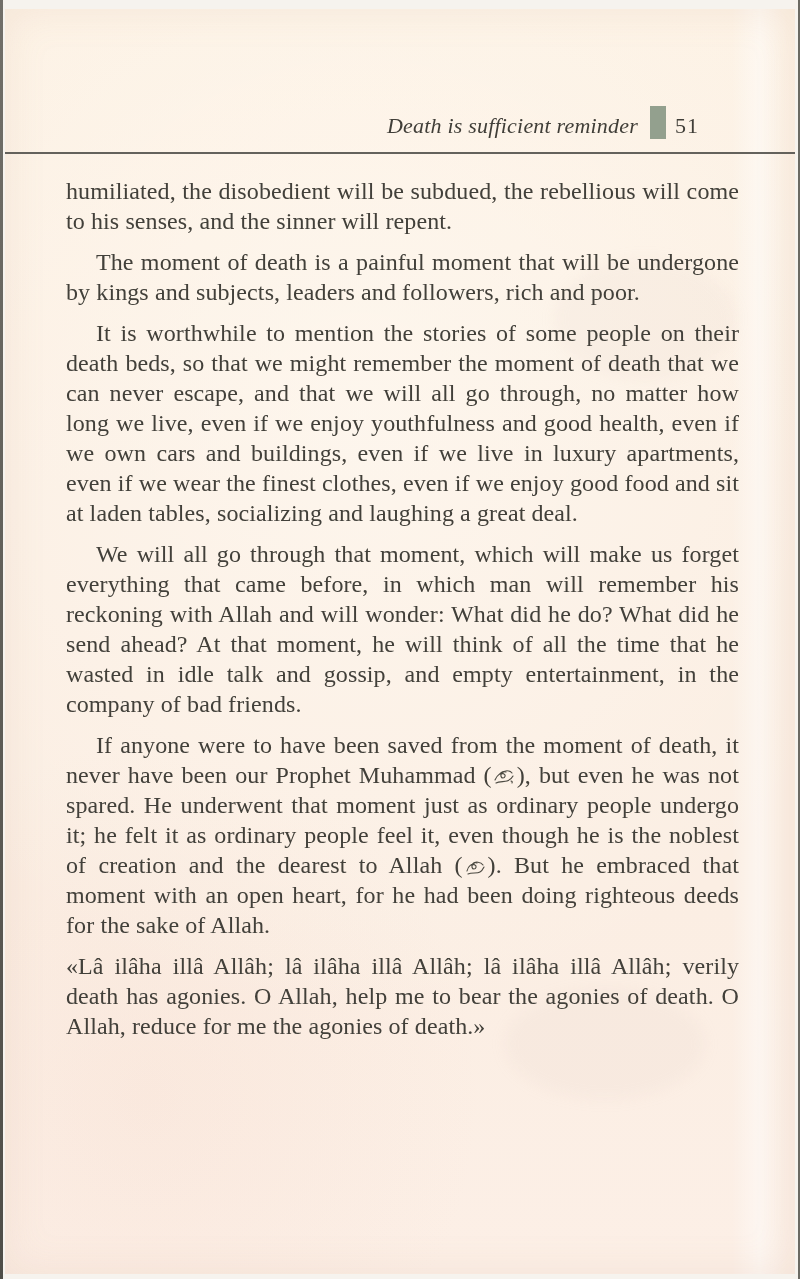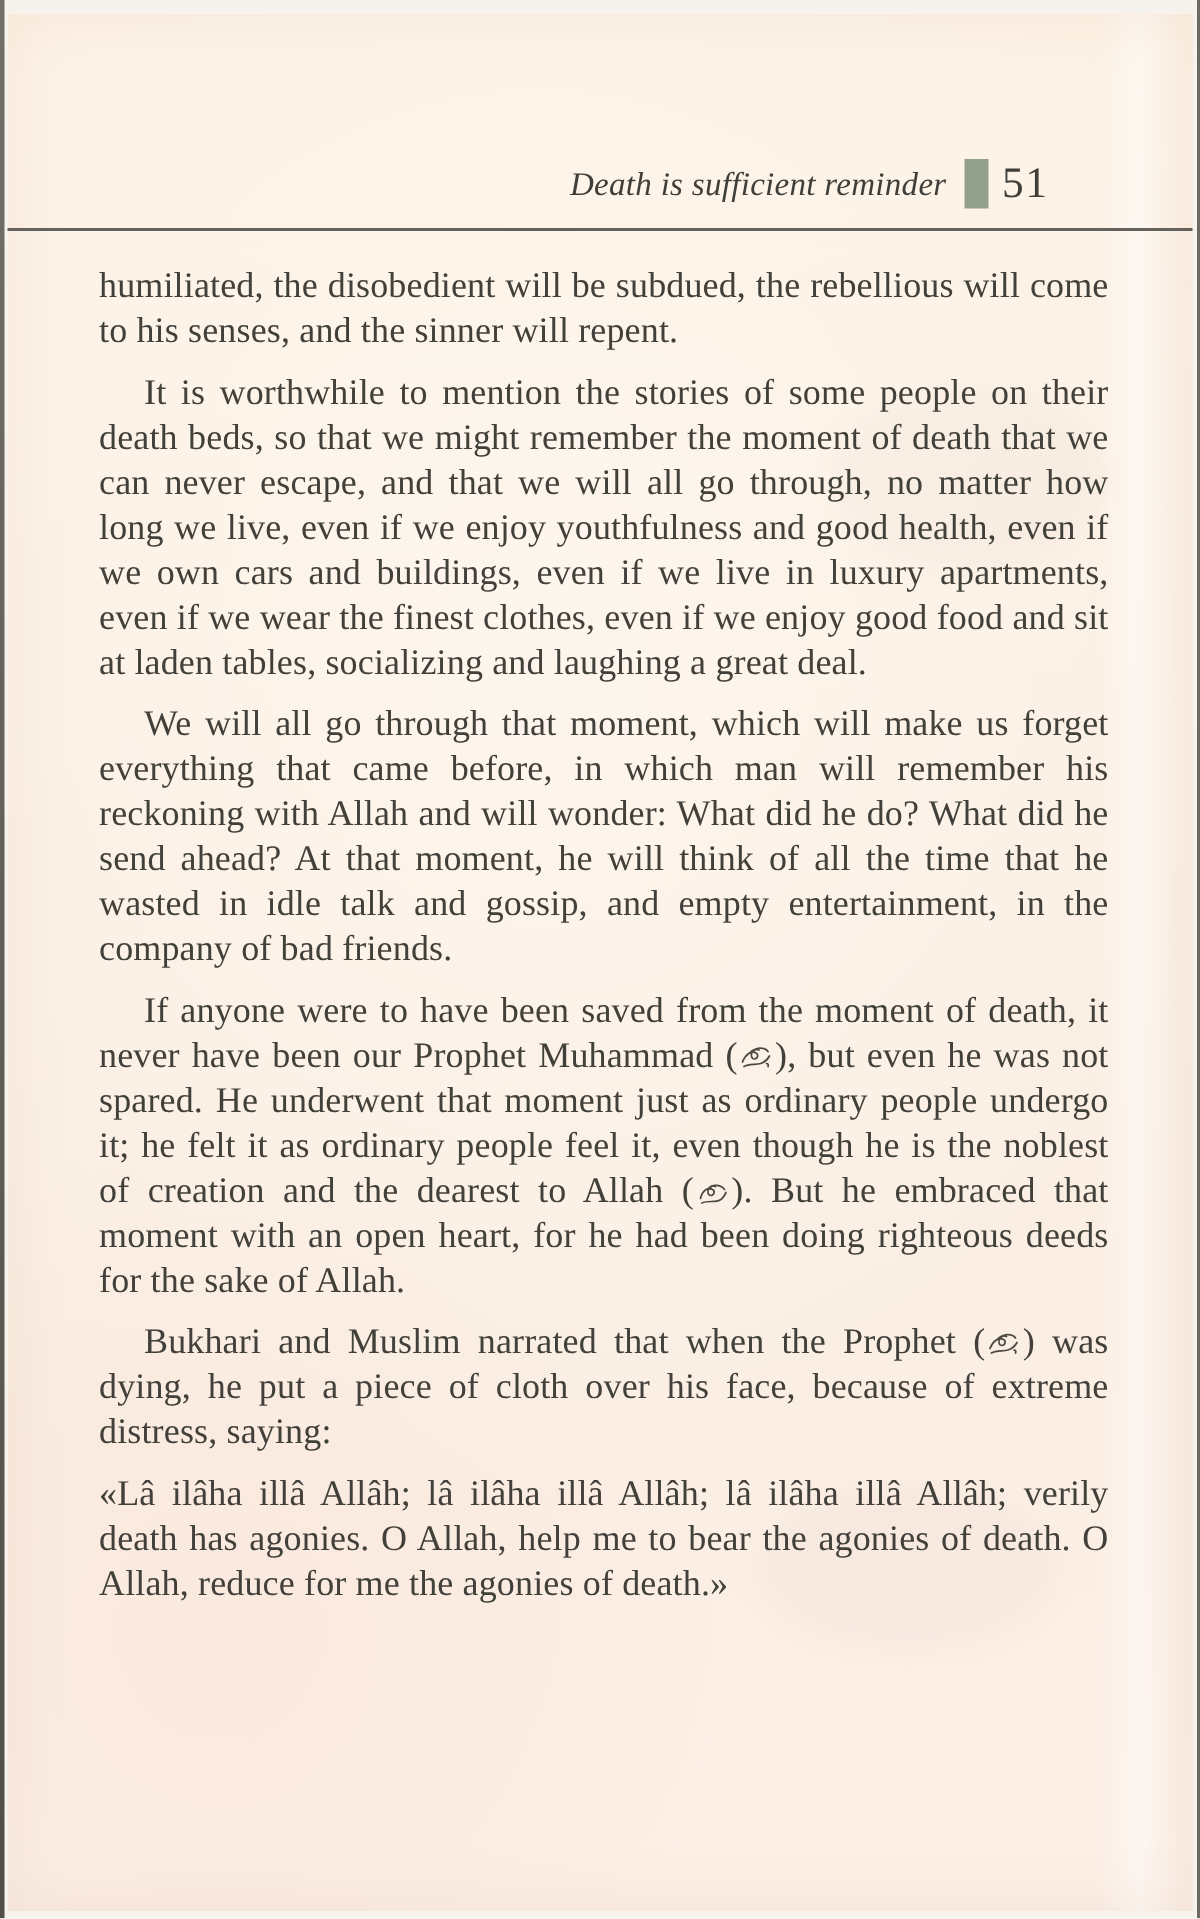--- a/index.html
+++ b/index.html
@@ -35,38 +35,38 @@
   .smudge {
     position: absolute; border-radius: 50%;
     background: rgba(214,196,184,0.10);
     filter: blur(7px);
   }
   .smudge.a { right: 60px; top: 250px;  width: 180px; height: 120px; }
   .smudge.b { right: 90px; top: 980px;  width: 200px; height: 110px; }
 
   .header {
     position: absolute; top: 97px; left: 0; right: 96px;
-    display: flex; align-items: center; justify-content: flex-end;
+    display: flex; align-items: flex-end; justify-content: flex-end;
     gap: 9px;
   }
   .running-title {
     font-style: italic;
     font-size: 22px;
     color: #403e38;
     letter-spacing: 0.2px;
     white-space: nowrap;
   }
   .header-block {
     display: inline-block;
     width: 16px; height: 33px;
     margin-left: 3px;
     background: #93a08e;
   }
   .page-number {
-    font-size: 29px;
+    font-size: 22px;
     color: #403e38;
     letter-spacing: 1px;
   }
   .rule {
     position: absolute; top: 143px; left: 0; right: 0; height: 2px;
     background: #53524c;
     opacity: 0.9;
   }
 
   .body-text {
@@ -104,41 +104,36 @@
       <span class="running-title">Death is sufficient reminder</span>
       <span class="header-block"></span>
       <span class="page-number">51</span>
     </div>
     <div class="rule"></div>
 
     <div class="body-text">
 
       <p class="flush">humiliated, the disobedient will be subdued, the rebellious will come to his senses, and the sinner will repent.</p>
 
+      <p>The moment of death is a painful moment that will be undergone by kings and subjects, leaders and followers, rich and poor.</p>
 
       <p>It is worthwhile to mention the stories of some people on their death beds, so that we might remember the moment of death that we can never escape, and that we will all go through, no matter how long we live, even if we enjoy youthfulness and good health, even if we own cars and buildings, even if we live in luxury apartments, even if we wear the finest clothes, even if we enjoy good food and sit at laden tables, socializing and laughing a great deal.</p>
 
       <p>We will all go through that moment, which will make us forget everything that came before, in which man will remember his reckoning with Allah and will wonder: What did he do? What did he send ahead? At that moment, he will think of all the time that he wasted in idle talk and gossip, and empty entertainment, in the company of bad friends.</p>
 
       <p><span>If anyone were to have been saved from the moment of death, it never have been our Prophet Muhammad (</span><span class="callig"><svg viewBox="0 0 25 20">
               <path d="M3 13c2-5 6-8 9-6 2 1 1 4-1 4s-3-3-1-5c2-3 8-3 10 0"></path>
               <path d="M4 16c3-2 8-1 11-2 3-1 5-3 6-5"></path>
               <path d="M8 7c1-2 4-3 6-2"></path>
               <path d="M19 14c1 0 1.5 1 1 2"></path>
             </svg></span><span>), but even he was not spared. He underwent that moment just as ordinary people undergo it; he felt it as ordinary people feel it, even though he is the noblest of creation and the dearest to Allah (</span><span class="callig"><svg viewBox="0 0 25 20">
               <path d="M4 14c1-5 5-8 8-6 2 1 1 4-1 4s-3-3-1-5c2-3 8-2 10 1"></path>
               <path d="M5 17c4-2 9 0 12-2 2-1 3-3 4-5"></path>
               <path d="M9 8c1-2 3-3 5-2"></path>
             </svg></span><span>). But he embraced that moment with an open heart, for he had been doing righteous deeds for the sake of Allah.</span></p>
 
-      <p><span>Bukhari and Muslim narrated that when the Prophet (</span><span class="callig"><svg viewBox="0 0 25 20">
-              <path d="M3 13c2-5 6-8 9-6 2 1 1 4-1 4s-3-3-1-5c2-3 8-3 10 0"></path>
-              <path d="M4 16c3-2 8-1 11-2 3-1 5-3 6-5"></path>
-              <path d="M8 7c1-2 4-3 6-2"></path>
-              <path d="M19 14c1 0 1.5 1 1 2"></path>
-            </svg></span><span>) was dying, he put a piece of cloth over his face, because of extreme distress, saying:</span></p>
 
       <p class="flush"><span>«</span><span class="italic-run">Lâ ilâha illâ Allâh</span><span>; </span><span class="italic-run">lâ ilâha illâ Allâh</span><span>; </span><span class="italic-run">lâ ilâha illâ Allâh</span><span>; verily death has agonies. O Allah, help me to bear the agonies of death. O Allah, reduce for me the agonies of death.»</span></p>
 
 
     </div>
   </div>
 </div>
 
 </body></html>

